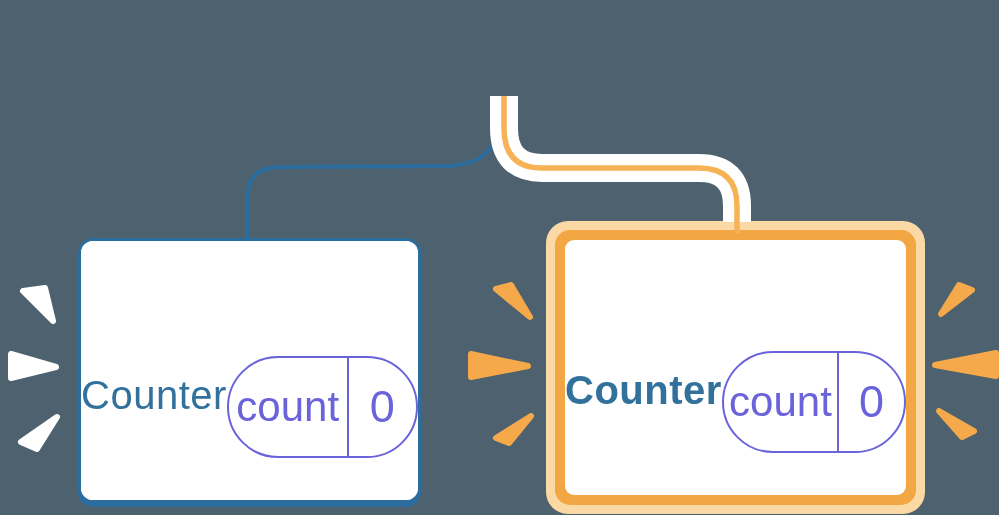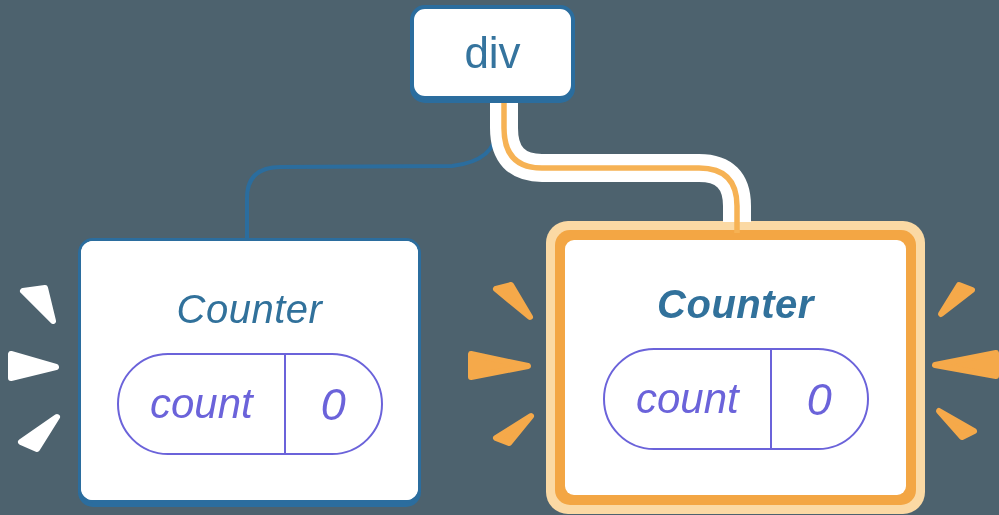--- a/index.html
+++ b/index.html
@@ -28,21 +28,21 @@
   .card-right-outer{
     left:546px;top:221px;width:379px;height:293px;background:#FBD9A4;
     border-radius:22px;padding:9px;
   }
   .card-right-mid{
     width:100%;height:100%;box-sizing:border-box;background:#F3A644;
     border-radius:15px;padding:10px;
   }
   .card-inner{
     width:100%;height:100%;box-sizing:border-box;background:#FFFFFF;
-    border-radius:9px;display:flex;flex-direction:column;align-items:center;font-style:italic;
+    border-radius:9px;display:flex;flex-direction:row;align-items:center;
   }
   .card-left .card-inner{border-radius:12px;padding-top:48px;}
   .card-right-mid .card-inner{padding-top:44px;}
 
   .counter-title{
     color:#31719B;font-size:40px;line-height:1;letter-spacing:.5px;
   }
   .w-medium{font-weight:500;}
   .w-bold{font-weight:800;}
 
@@ -113,17 +113,14 @@
         </div>
       </div>
     </div>
   </div>
 
   <svg class="layer edges-pipe" width="999" height="515" viewBox="0 0 999 515">
     <path d="M 504 96 V 128 Q 504 168 542 168 L 699 168 Q 737 168 737 206 V 222" fill="none" stroke="#FFFFFF" stroke-width="28"></path>
     <path d="M 504 96 V 128 Q 504 168 542 168 L 699 168 Q 737 168 737 206 V 233" fill="none" stroke="#F6B254" stroke-width="5.5"></path>
   </svg>
 
-  <div class="node-div">
-    <span>div</span>
-  </div>
 
 </div>
 
 </body></html>

